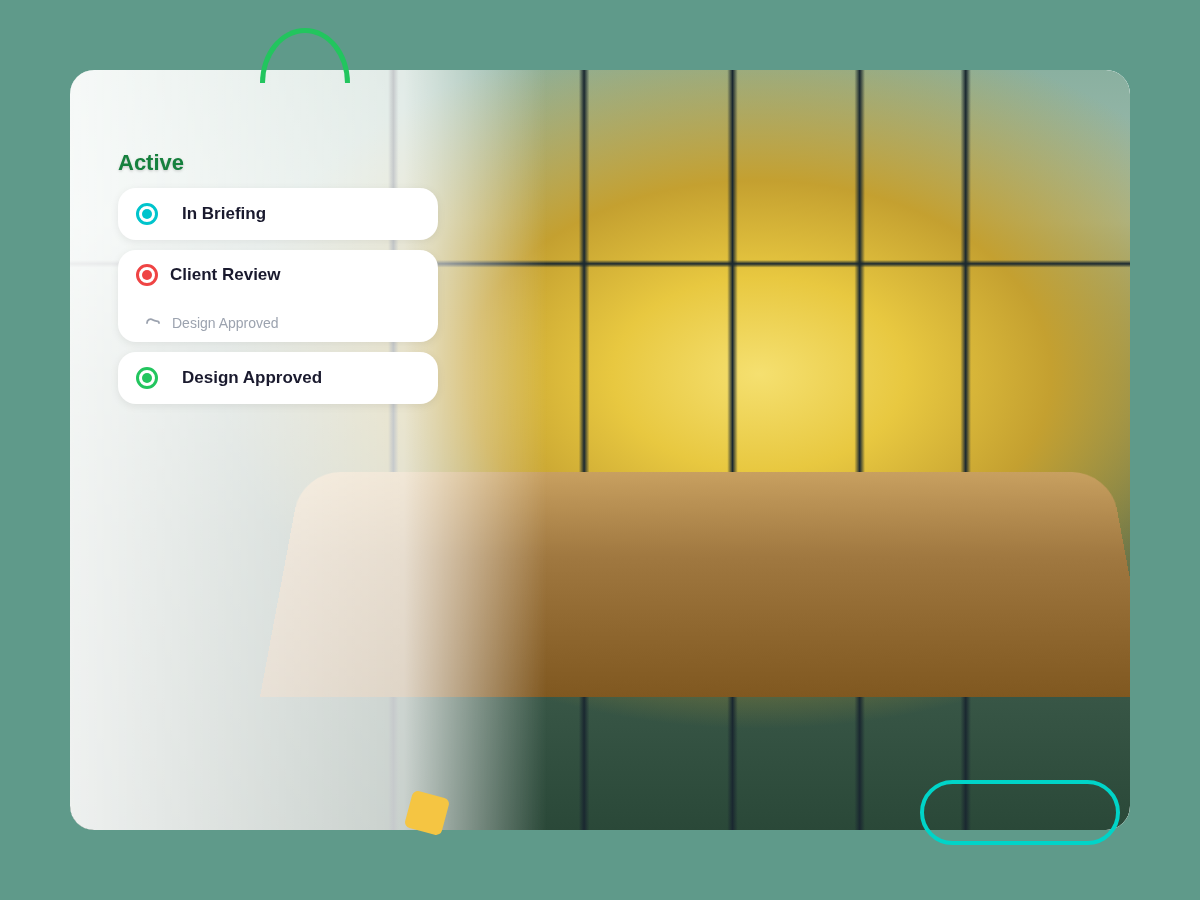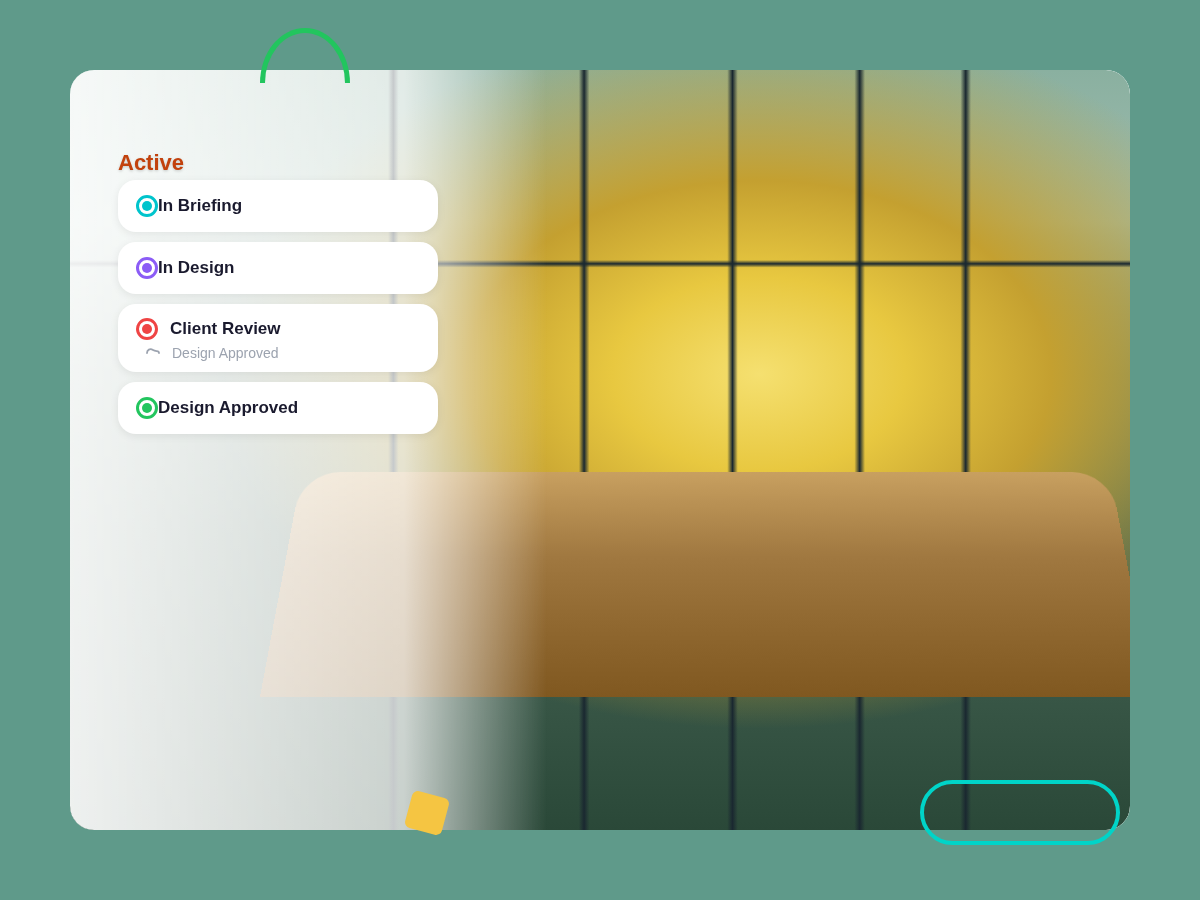--- a/index.html
+++ b/index.html
@@ -90,38 +90,38 @@
       position: absolute;
       left: 48px;
       top: 80px;
       width: 320px;
       z-index: 10;
     }
 
     .active-label {
       font-size: 22px;
       font-weight: 700;
-      color: #c2410c;
-      margin-bottom: 4px;
+      color: #15803d;
+      margin-bottom: 12px;
       text-shadow: 0 1px 3px rgba(0,0,0,0.2);
     }
 
     .status-list {
       display: flex;
       flex-direction: column;
       gap: 10px;
     }
 
     .status-item {
       background: #ffffff;
       border-radius: 18px;
       padding: 14px 18px;
       display: flex;
       align-items: center;
-      gap: 0;
+      gap: 24px;
       box-shadow: 0 2px 8px rgba(0,0,0,0.08);
       min-height: 52px;
     }
 
     .status-item.expanded {
       flex-direction: column;
       align-items: flex-start;
       padding: 14px 18px 10px;
     }
 
@@ -280,24 +280,20 @@
     <div class="active-label">Active</div>
 
     <div class="status-list">
 
       <div class="status-item">
         <div class="status-dot dot-briefing"></div>
         <span class="status-text">In Briefing</span>
       </div>
 
 
-      <div class="status-item">
-        <div class="status-dot dot-design"></div>
-        <span class="status-text">In Design</span>
-      </div>
 
       <div class="status-item expanded">
         <div class="status-item-main">
           <div class="status-dot dot-review"></div>
           <span class="status-text">Client Review</span>
         </div>
         <div class="sub-items">
 
           <div class="sub-item">
             <div class="sub-item-icon icon-path">

